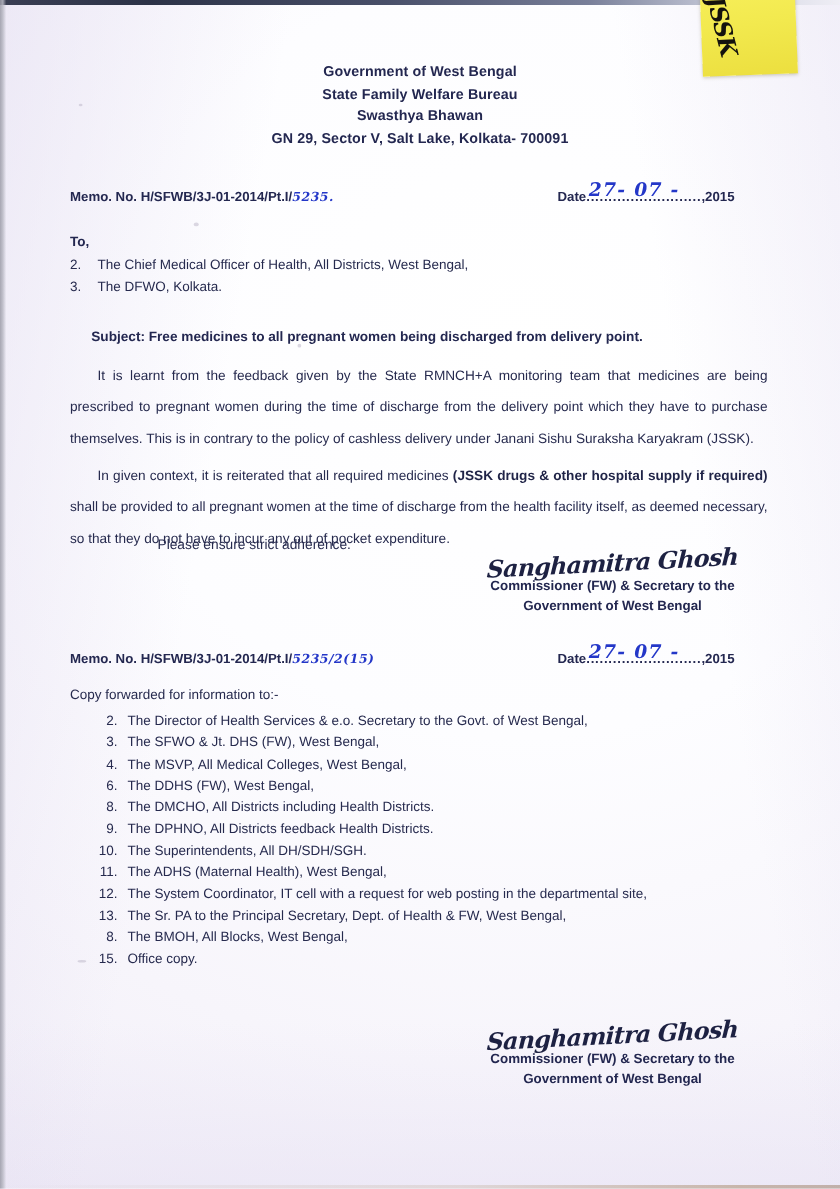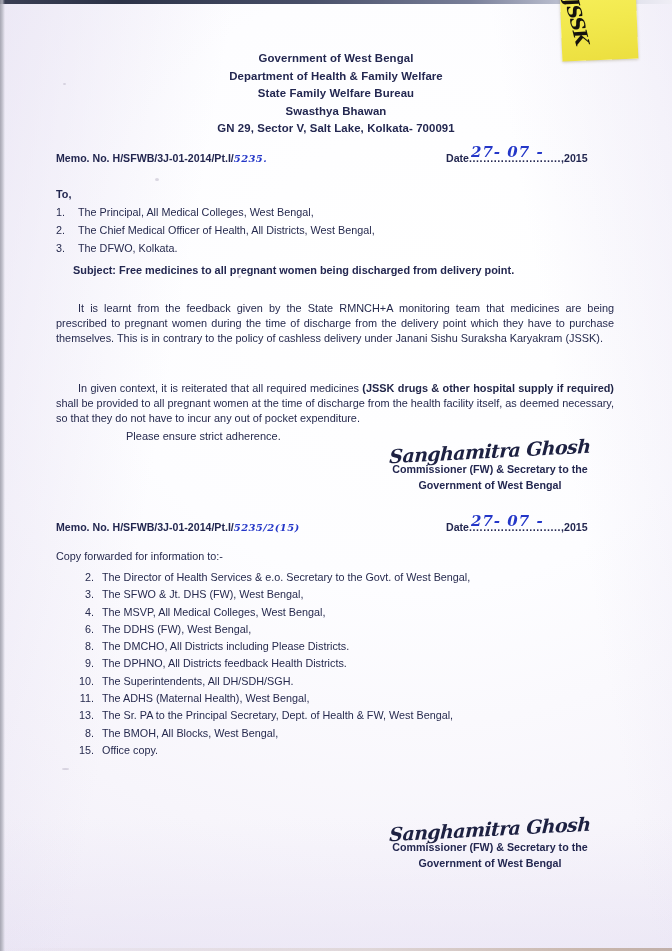--- a/index.html
+++ b/index.html
@@ -176,25 +176,24 @@
     font-weight: 700;
     color: #232750;
     white-space: nowrap;
   }
 
   .para {
     position: absolute;
     left: 56px;
     width: 558px;
     font-size: 10.9px;
-    line-height: 15px;
+    line-height: 25px;
     color: #262a4e;
     text-align: justify;
     text-indent: 22px;
-    margin-top: 12px;
   }
   .para b { font-weight: 700; color: #1f2347; }
 
   #para1 { top: 289px; }
   #para2 { top: 369px; }
   #closing {
     position: absolute;
     left: 94px; top: 430px;
     font-size: 11px;
     color: #262a4e;
@@ -270,35 +269,33 @@
   <span class="speck" style="left:62px; top:768px; width:7px; height:2px;"></span>
 
   <div id="sticky">
     <div id="sticky-scribble">JSSK</div>
   </div>
 
   <div class="page">
 
     <div id="header-block">
       <div class="hdr">Government of West Bengal</div>
-      <div class="hdr">Department of Health &amp; Family Welfare</div>
       <div class="hdr">State Family Welfare Bureau</div>
       <div class="hdr">Swasthya Bhawan</div>
       <div class="hdr">GN 29, Sector V, Salt Lake, Kolkata- 700091</div>
     </div>
 
     <div class="memo-row" style="top:152px;">
       <div class="memo-no"><span>Memo. No. H/SFWB/3J-01-2014/Pt.I/</span><span class="hand">5235.</span></div>
       <div class="date-grp" style="left:390px;"><span>Date</span><span class="dots">..........................</span><span>,2015</span></div>
       <div class="hand-date" style="left:415px; top:-9px;">27- 07 -</div>
     </div>
 
     <div id="to-label">To,</div>
     <ul class="addr-list">
-      <li><span class="num">1.</span><span>The Principal, All Medical Colleges, West Bengal,</span></li>
       <li><span class="num">2.</span><span>The Chief Medical Officer of Health, All Districts, West Bengal,</span></li>
       <li><span class="num">3.</span><span>The DFWO, Kolkata.</span></li>
     </ul>
 
     <div id="subject">Subject: Free medicines to all pregnant women being discharged from delivery point.</div>
 
     <div class="para" id="para1">It is learnt from the feedback given by the State RMNCH+A monitoring team that medicines are being prescribed to pregnant women during the time of discharge from the delivery point which they have to purchase themselves. This is in contrary to the policy of cashless delivery under Janani Sishu Suraksha Karyakram (JSSK).</div>
 
     <div class="para" id="para2"><span>In given context, it is reiterated that all required medicines </span><b>(JSSK drugs &amp; other hospital supply if required)</b><span> shall be provided to all pregnant women at the time of discharge from the health facility itself, as deemed necessary, so that they do not have to incur any out of pocket expenditure.</span></div>
 
@@ -316,24 +313,25 @@
       <div class="hand-date" style="left:415px; top:-9px;">27- 07 -</div>
     </div>
 
     <div id="copy-label">Copy forwarded for information to:-</div>
 
     <ul class="copy-list">
       <li><span class="num">2.</span><span>The Director of Health Services &amp; e.o. Secretary to the Govt. of West Bengal,</span></li>
       <li><span class="num">3.</span><span>The SFWO &amp; Jt. DHS (FW), West Bengal,</span></li>
       <li><span class="num">4.</span><span>The MSVP, All Medical Colleges, West Bengal,</span></li>
       <li><span class="num">6.</span><span>The DDHS (FW), West Bengal,</span></li>
-      <li><span class="num">8.</span><span>The DMCHO, All Districts including Please Districts.</span></li>
+      <li><span class="num">8.</span><span>The DMCHO, All Districts including Health Districts.</span></li>
       <li><span class="num">9.</span><span>The DPHNO, All Districts feedback Health Districts.</span></li>
       <li><span class="num">10.</span><span>The Superintendents, All DH/SDH/SGH.</span></li>
       <li><span class="num">11.</span><span>The ADHS (Maternal Health), West Bengal,</span></li>
+      <li><span class="num">12.</span><span>The System Coordinator, IT cell with a request for web posting in the departmental site,</span></li>
       <li><span class="num">13.</span><span>The Sr. PA to the Principal Secretary, Dept. of Health &amp; FW, West Bengal,</span></li>
       <li><span class="num">8.</span><span>The BMOH, All Blocks, West Bengal,</span></li>
       <li><span class="num">15.</span><span>Office copy.</span></li>
     </ul>
 
     <div class="sig-block" id="sig2">
       <div class="sig-script">Sanghamitra Ghosh</div>
       <div class="sig-title">Commissioner (FW) &amp; Secretary to the</div>
       <div class="sig-title">Government of West Bengal</div>
     </div>

